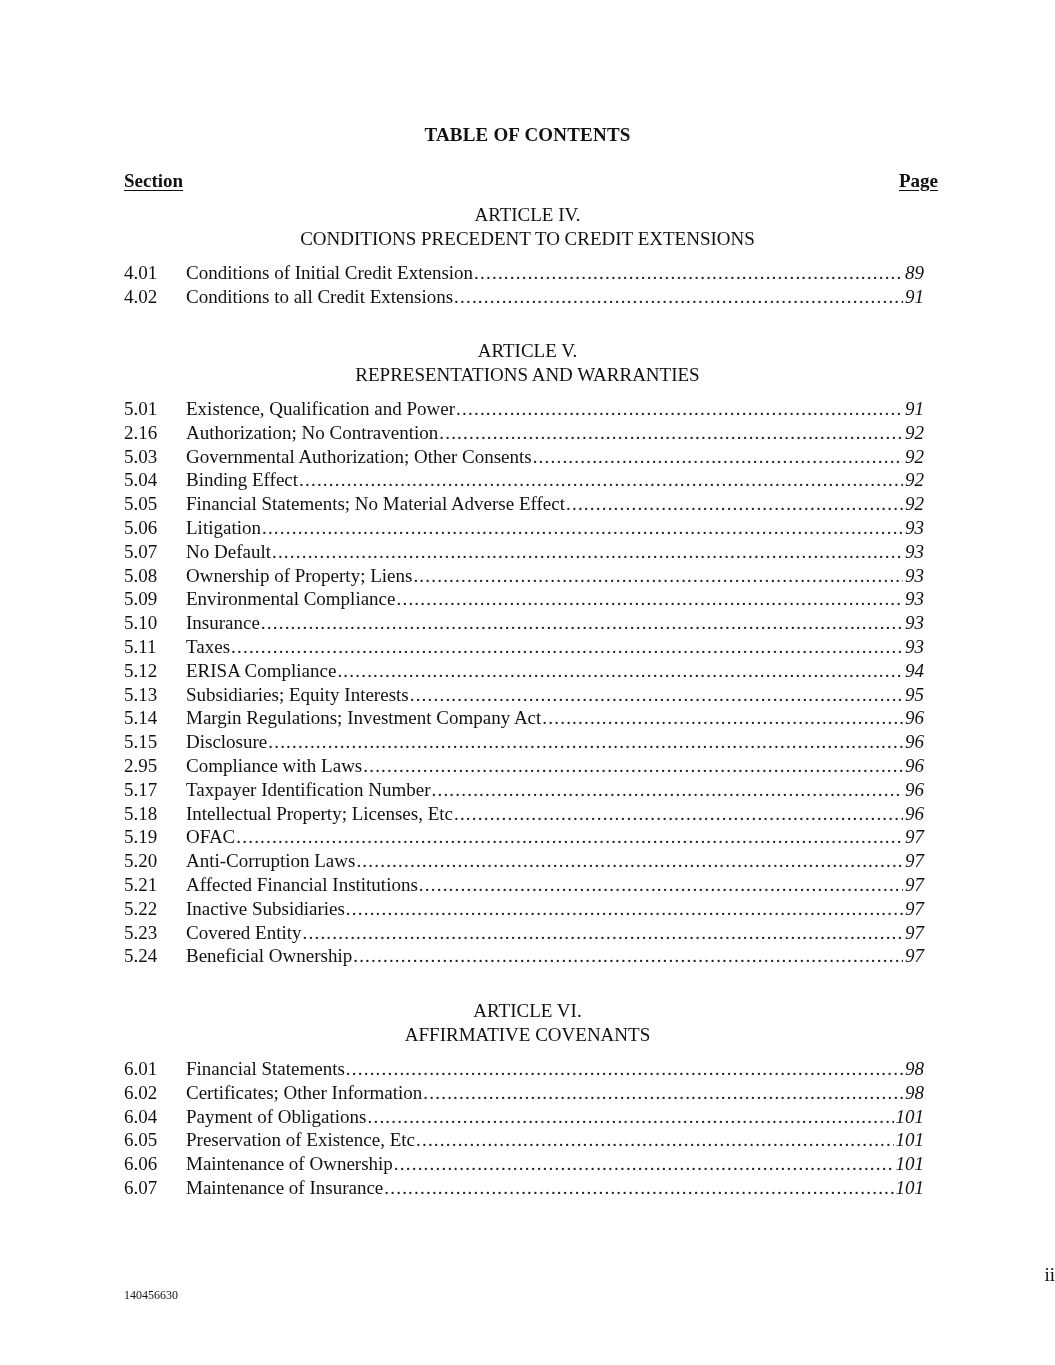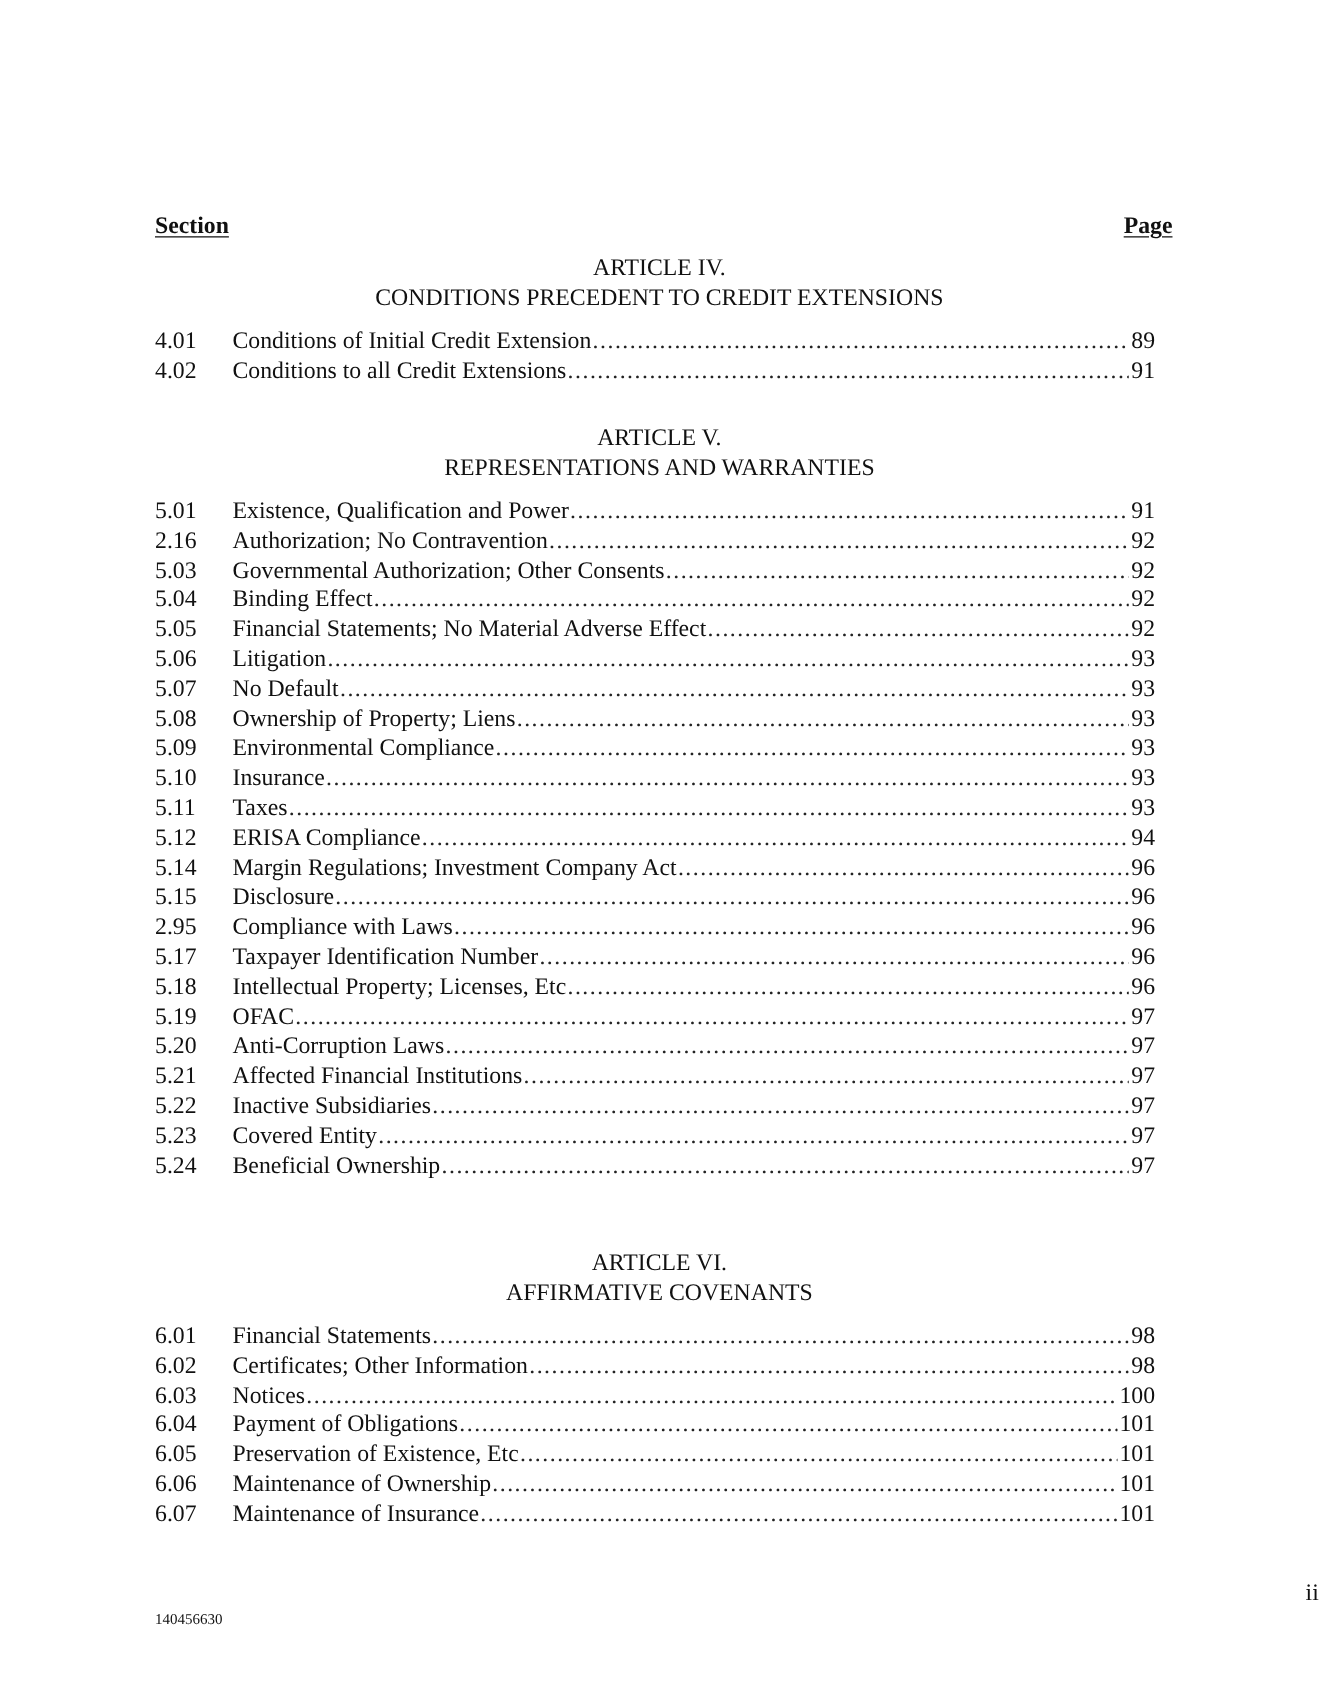--- a/index.html
+++ b/index.html
@@ -30,32 +30,33 @@
     }
     .entry .num { width: 62px; flex: none; }
     .entry .title { flex: none; }
     .entry .leader {
       flex: 1 1 auto; overflow: hidden; letter-spacing: 1.2px; margin: 0 2px 0 1px;
       color: #222;
     }
     .entry .leader::before {
       content: "................................................................................................................................................................................................................................";
     }
-    .entry .pg { flex: none; text-align: center; }
+    .entry .pg { flex: none; text-align: center; font-style: italic; }
     .folio {
       position: absolute; top: 1264px; left: 0; width: 1055px; text-align: right; font-size: 19px;
     }
     .docid {
       position: absolute; top: 1288px; left: 124px; font-size: 12px;
     }
   </style>
 </head>
 <body>
 
 <div class="page">
+  <div class="toc-title">TABLE OF CONTENTS</div>
   <div class="col-header col-section">Section</div>
   <div class="col-header col-page">Page</div>
 
   <div class="article" style="top:203px;">
     <div>ARTICLE IV.</div>
     <div>CONDITIONS PRECEDENT TO CREDIT EXTENSIONS</div>
   </div>
   <div class="entries" style="top:261px;">
     <div class="entry">
         <span class="num">4.01</span>
@@ -142,20 +143,26 @@
         <span class="leader"></span>
         <span class="pg">93</span>
       </div>
     <div class="entry">
         <span class="num">5.12</span>
         <span class="title">ERISA Compliance</span>
         <span class="leader"></span>
         <span class="pg">94</span>
       </div>
     <div class="entry">
+        <span class="num">5.13</span>
+        <span class="title">Subsidiaries; Equity Interests</span>
+        <span class="leader"></span>
+        <span class="pg">95</span>
+      </div>
+    <div class="entry">
         <span class="num">5.14</span>
         <span class="title">Margin Regulations; Investment Company Act</span>
         <span class="leader"></span>
         <span class="pg">96</span>
       </div>
     <div class="entry">
         <span class="num">5.15</span>
         <span class="title">Disclosure</span>
         <span class="leader"></span>
         <span class="pg">96</span>
@@ -227,26 +234,20 @@
         <span class="leader"></span>
         <span class="pg">98</span>
       </div>
     <div class="entry">
         <span class="num">6.02</span>
         <span class="title">Certificates; Other Information</span>
         <span class="leader"></span>
         <span class="pg">98</span>
       </div>
     <div class="entry">
-        <span class="num">6.03</span>
-        <span class="title">Notices</span>
-        <span class="leader"></span>
-        <span class="pg">100</span>
-      </div>
-    <div class="entry">
         <span class="num">6.04</span>
         <span class="title">Payment of Obligations</span>
         <span class="leader"></span>
         <span class="pg">101</span>
       </div>
     <div class="entry">
         <span class="num">6.05</span>
         <span class="title">Preservation of Existence, Etc</span>
         <span class="leader"></span>
         <span class="pg">101</span>

